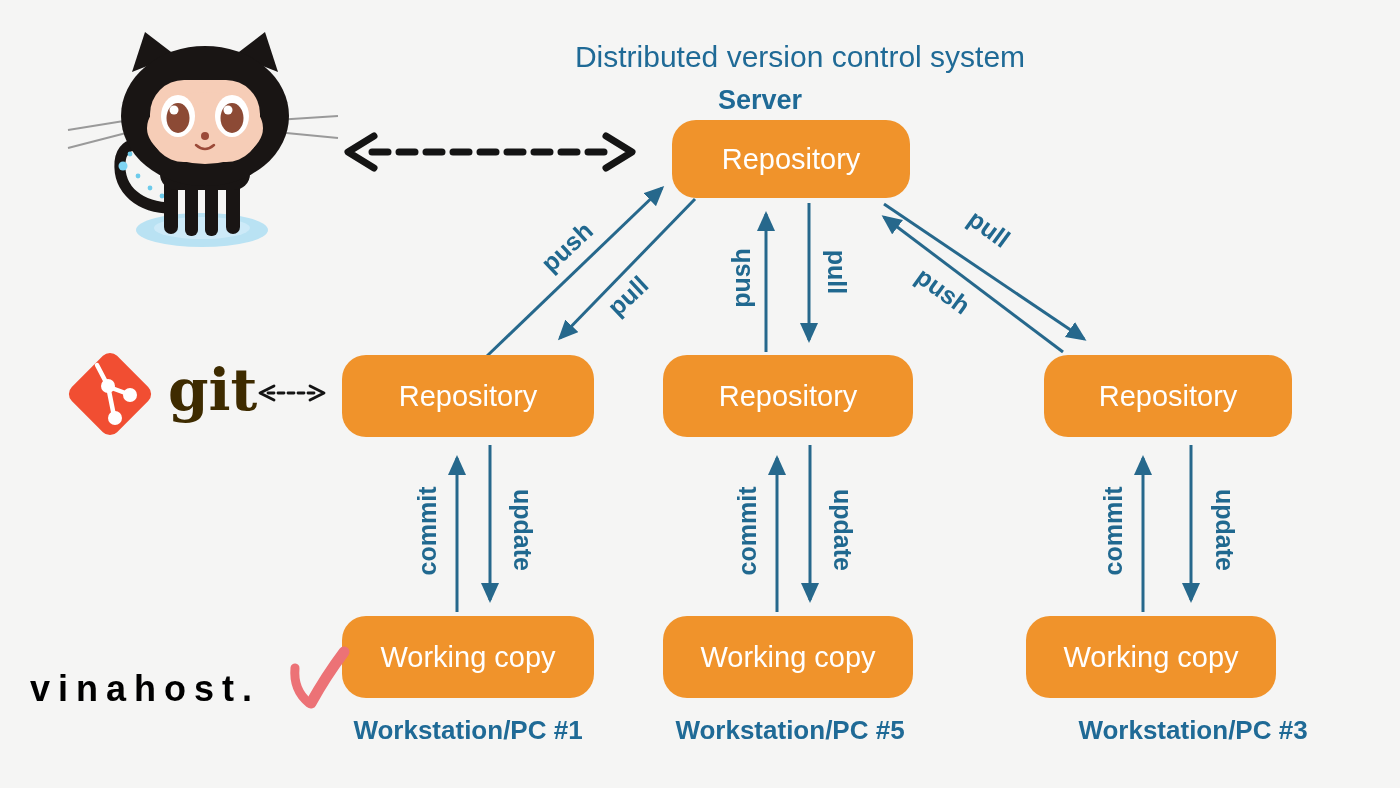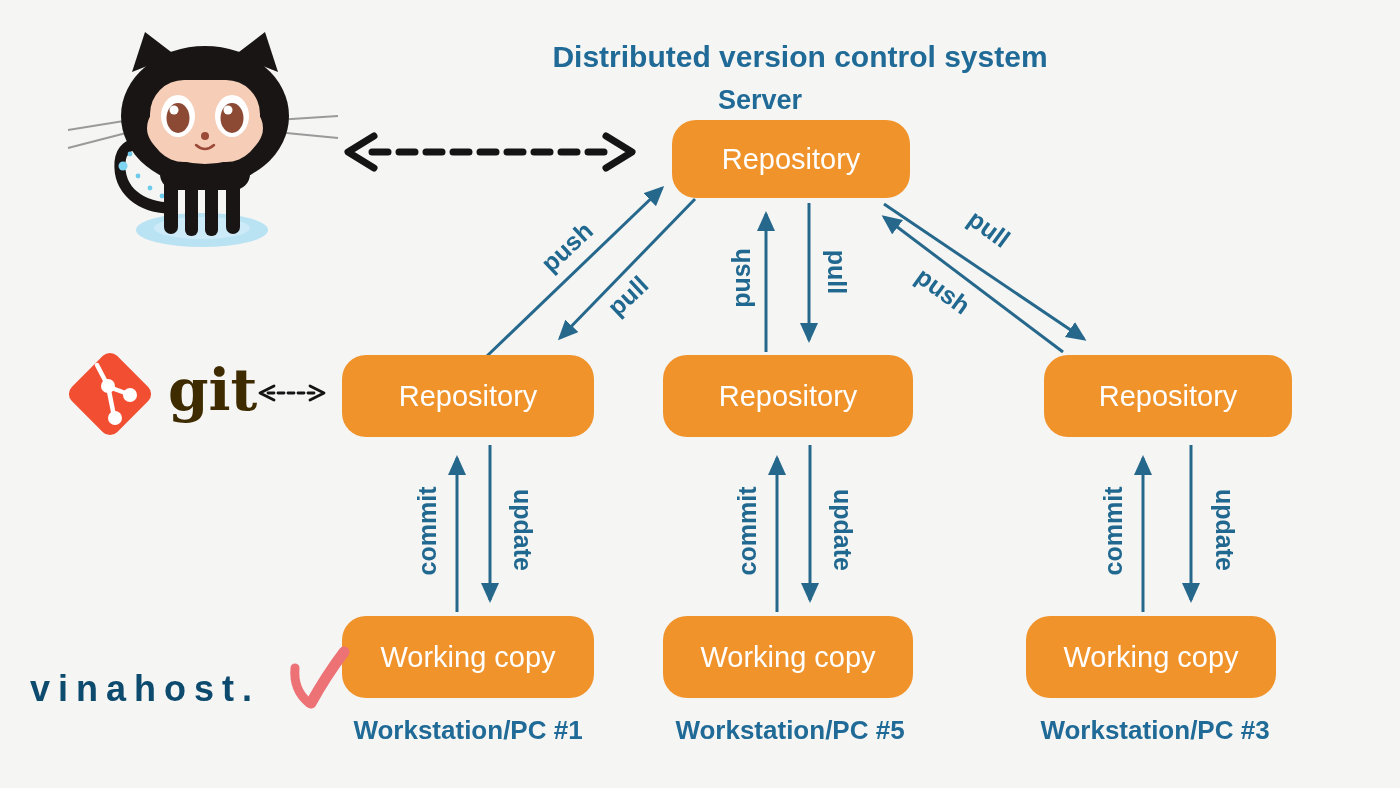--- a/index.html
+++ b/index.html
@@ -1,30 +1,30 @@
 <!DOCTYPE html>
 <html><head>
 <meta charset="utf-8">
 <style>
   html,body{margin:0;padding:0;}
   body{width:1400px;height:788px;overflow:hidden;background:#f5f5f4;position:relative;
        font-family:"Liberation Sans",sans-serif;}
   .layer{position:absolute;left:0;top:0;width:1400px;height:788px;}
   .abs{position:absolute;}
   .teal{color:#1f6a96;}
-  .title{font-size:30px;font-weight:bold;white-space:nowrap;transform:translateX(-50%);}
+  .title{font-size:30px;font-weight:normal;white-space:nowrap;transform:translateX(-50%);}
   .sublabel{font-size:27px;font-weight:bold;white-space:nowrap;transform:translateX(-50%);}
   .obox{position:absolute;background:#f0932b;border-radius:24px;display:flex;
         align-items:center;justify-content:center;color:#ffffff;font-weight:normal;
         font-size:29px;z-index:2;white-space:nowrap;}
   .wslabel{font-size:26px;font-weight:bold;white-space:nowrap;transform:translateX(-50%);z-index:4;text-align:center;}
   .elabel{position:absolute;font-size:25px;font-weight:bold;color:#20688f;white-space:nowrap;z-index:4;}
   .gittext{font-family:"DejaVu Serif","Liberation Serif",serif;font-weight:bold;
            font-size:58px;color:#3e2b00;z-index:4;}
-  .wmark{font-size:36px;font-weight:bold;letter-spacing:8px;color:#0c4a6e;z-index:3;}
+  .wmark{font-size:36px;font-weight:bold;letter-spacing:8px;color:#000000;z-index:3;}
   svg{display:block;}
   .arrows{z-index:1;}
   .art{z-index:3;pointer-events:none;}
 </style>
 </head>
 <body>
 
 <svg class="layer arrows" viewBox="0 0 1400 788">
   <defs>
     <marker id="ah" markerUnits="userSpaceOnUse" markerWidth="24" markerHeight="20" refX="17" refY="9" orient="auto">
@@ -121,21 +121,21 @@
 <div class="obox" style="left:342px;top:355px;width:252px;height:82px;">Repository</div>
 <div class="obox" style="left:663px;top:355px;width:250px;height:82px;">Repository</div>
 <div class="obox" style="left:1044px;top:355px;width:248px;height:82px;">Repository</div>
 
 <div class="obox" style="left:342px;top:616px;width:252px;height:82px;">Working copy</div>
 <div class="obox" style="left:663px;top:616px;width:250px;height:82px;">Working copy</div>
 <div class="obox" style="left:1026px;top:616px;width:250px;height:82px;">Working copy</div>
 
 <div class="abs wslabel teal" style="left:468px;top:715px;">Workstation/PC #1</div>
 <div class="abs wslabel teal" style="left:790px;top:715px;">Workstation/PC #5</div>
-<div class="abs wslabel teal" style="left:1155px;top:715px;">Workstation/PC #3</div>
+<div class="abs wslabel teal" style="left:1193px;top:715px;">Workstation/PC #3</div>
 
 <div class="elabel" style="left:567px;top:247px;transform:translate(-50%,-50%) rotate(-43deg);">push</div>
 <div class="elabel" style="left:628px;top:296px;transform:translate(-50%,-50%) rotate(-43deg);">pull</div>
 <div class="elabel" style="left:741px;top:278px;transform:translate(-50%,-50%) rotate(-90deg);">push</div>
 <div class="elabel" style="left:836px;top:272px;transform:translate(-50%,-50%) rotate(90deg);">pull</div>
 <div class="elabel" style="left:989px;top:229px;transform:translate(-50%,-50%) rotate(36deg);">pull</div>
 <div class="elabel" style="left:943px;top:291px;transform:translate(-50%,-50%) rotate(36deg);">push</div>
 
 <div class="elabel" style="left:427px;top:531px;transform:translate(-50%,-50%) rotate(-90deg);">commit</div>
 <div class="elabel" style="left:522px;top:530px;transform:translate(-50%,-50%) rotate(90deg);">update</div>

